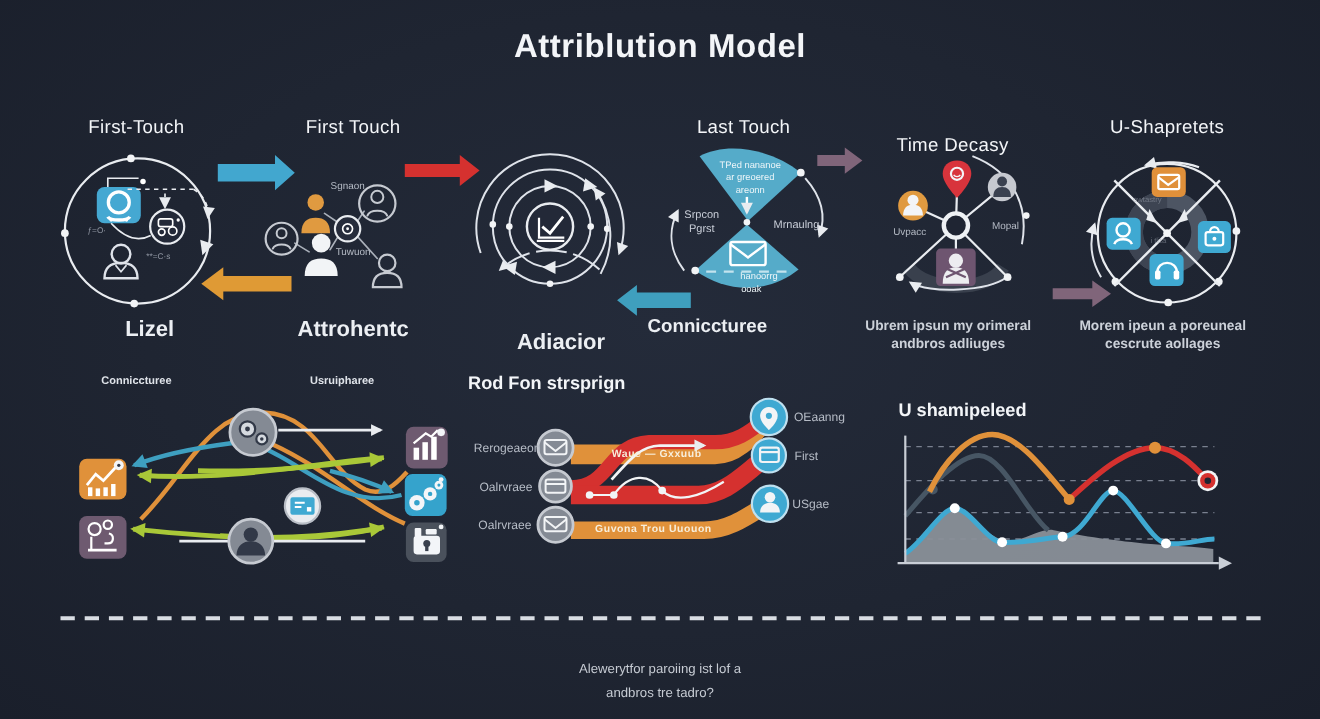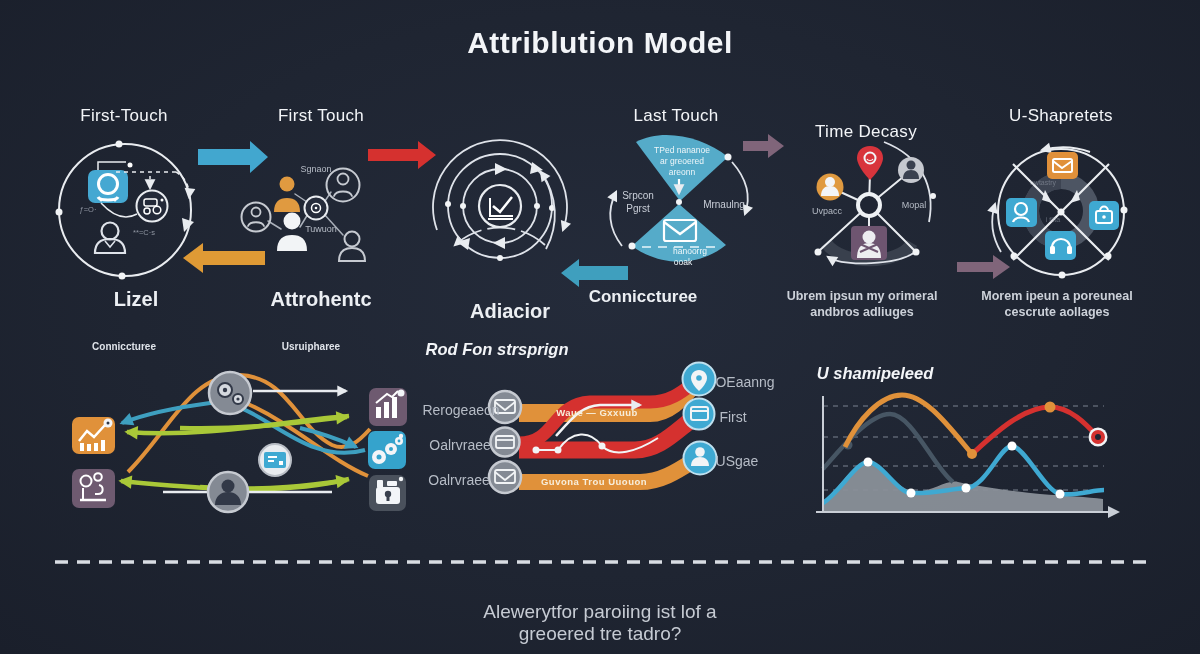--- a/index.html
+++ b/index.html
@@ -9,29 +9,29 @@
     font-family:"Liberation Sans", sans-serif;
   }
   svg.art{position:absolute;left:0;top:0;}
   .t{position:absolute;transform:translateX(-50%);white-space:nowrap;color:#e9ecf0;}
   .title{font-size:30px;font-weight:700;color:#f3f5f8;letter-spacing:.5px;}
   .hdr{font-size:17px;font-weight:400;color:#f3f5f8;letter-spacing:.3px;}
   .cap{font-size:20px;font-weight:700;color:#eceff3;margin-left:11px;}
   .cap-lg{font-size:17px;font-weight:700;color:#eceff3;}
   .cap-sm{font-size:12.5px;color:#ccd1d9;font-weight:bold;}
   .sub{font-size:10px;font-weight:700;color:#dfe3e9;}
-  .sub-b{font-size:16.5px;font-weight:700;color:#f3f5f8;font-style:italic;}
+  .sub-b{font-size:16.5px;font-weight:700;color:#f3f5f8;}
   .tiny{font-size:9px;color:#b6bcc6;}
   .tiny2{font-size:10px;color:#c9ced8;text-align:right;}
   .fan{font-size:8.5px;color:#eef6f9;}
   .micro{font-size:7.5px;color:#aab0bc;opacity:.8;}
   .ghost{font-size:7px;color:#9aa1ad;opacity:.55;}
   .band{font-size:9.5px;color:#f7eedb;letter-spacing:.5px;font-weight:bold;}
-  .skl{font-size:14px;color:#b6bcc6;}
-  .footer{font-size:19px;color:#c6cbd3;}
+  .skl{font-size:11px;color:#b6bcc6;}
+  .footer{font-size:12px;color:#c6cbd3;}
 </style>
 </head>
 <body>
 
 <div class="canvas">
 
 <svg class="art" width="1200" height="654" viewBox="0 0 1200 654">
   <defs>
     <marker id="aw" viewBox="0 0 12 12" markerWidth="13" markerHeight="13" refX="9" refY="6" orient="auto" markerUnits="userSpaceOnUse">
           <path d="M1,1 L11,6 L1,11 Z" fill="#e9ecf0"></path>
@@ -418,15 +418,15 @@
 <div class="t skl" style="left:461px;top:402px">Rerogeaeon</div>
 <div class="t skl" style="left:460px;top:437px">Oalrvraee</div>
 <div class="t skl" style="left:459px;top:472px">Oalrvraee</div>
 <div class="t skl" style="left:745px;top:374px">OEaanng</div>
 <div class="t skl" style="left:733px;top:409px">First</div>
 <div class="t skl" style="left:737px;top:453px">USgae</div>
 <div class="t band" style="left:597px;top:407px">Waue — Gxxuub</div>
 <div class="t band" style="left:594px;top:476px">Guvona  Trou  Uuouon</div>
 
 <div class="t footer" style="left:600px;top:601px">Alewerytfor paroiing ist lof a</div>
-<div class="t footer" style="left:600px;top:623px">greoered tre tadro?</div>
+<div class="t footer" style="left:600px;top:623px">andbros tre tadro?</div>
 
 </div>
 
 </body></html>

